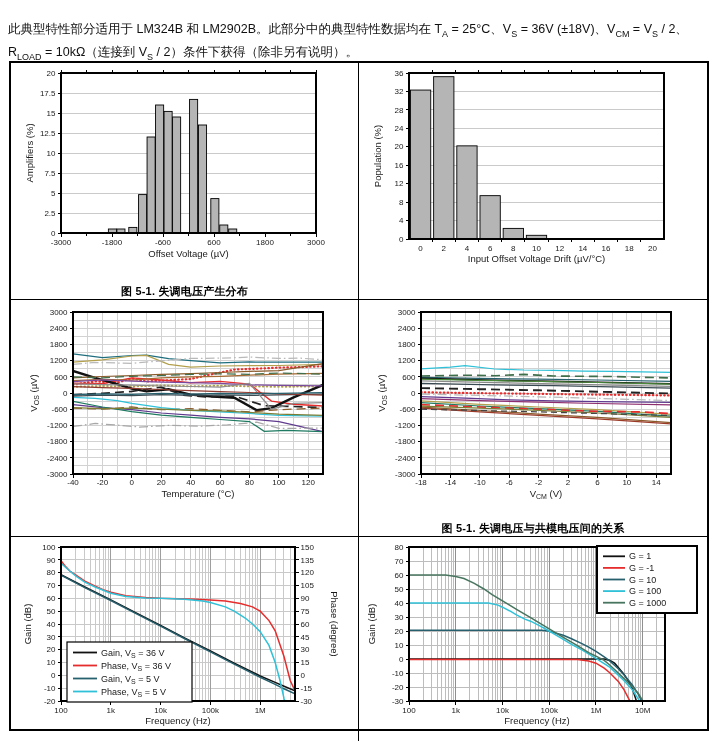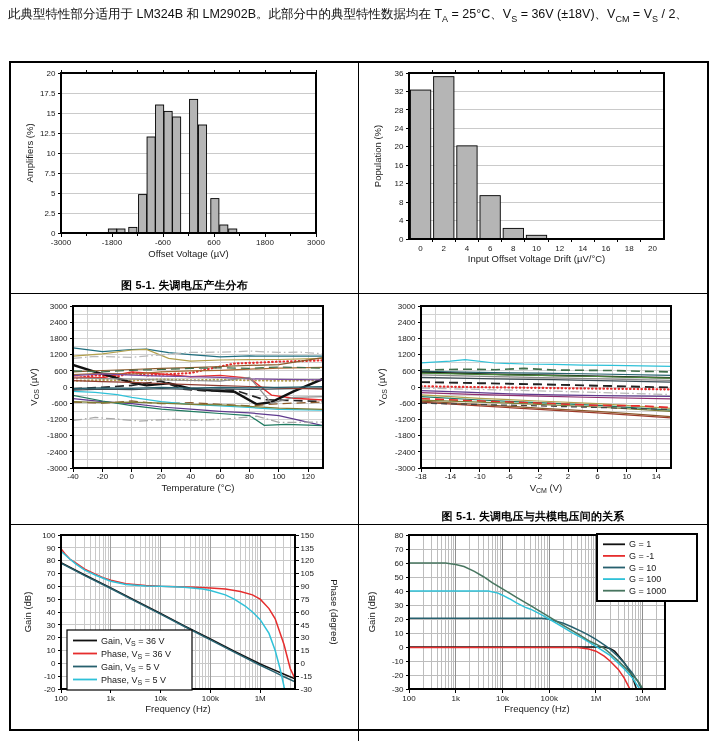--- a/index.html
+++ b/index.html
@@ -1,34 +1,35 @@
 <!DOCTYPE html>
 <html><head>
 <meta charset="utf-8">
 <style>
   html,body{margin:0;padding:0}
   body{width:719px;height:741px;background:#ffffff;position:relative;overflow:hidden;
        font-family:"Liberation Sans",sans-serif;color:#111}
-  .intro{position:absolute;left:8px;top:5px;width:706px;font-size:12.5px;line-height:18px;color:#101010}
+  .intro{position:absolute;left:8px;top:20px;width:706px;font-size:12.5px;line-height:18px;color:#101010}
   .intro sub{font-size:9px}
   .figtable{position:absolute;left:9px;top:61px;width:700px;height:670px;border:2px solid #000;
             box-sizing:border-box;display:grid;grid-template-columns:1fr 1fr;grid-template-rows:1fr 1fr 1fr;
             background:#fff}
   .cell{position:relative;box-sizing:border-box;overflow:visible;padding-top:2px}
   .bR{border-right:1.2px solid #000}
   .bB{border-bottom:1.2px solid #000}
   svg.chart{display:block}
-  .caption{text-align:center;font-weight:bold;font-size:11px;margin-top:13px;color:#000;letter-spacing:0.2px}
+  .caption{text-align:center;font-weight:bold;font-size:11px;margin-top:19px;color:#000;letter-spacing:0.2px}
   text{font-family:"Liberation Sans",sans-serif}
 </style>
 </head>
 <body>
 
 <div class="intro">
     <div>此典型特性部分适用于 LM324B 和 LM2902B。此部分中的典型特性数据均在 T<sub>A</sub> = 25°C、V<sub>S</sub> = 36V (±18V)、V<sub>CM</sub> = V<sub>S</sub> / 2、</div>
+    <div>R<sub>LOAD</sub> = 10kΩ（连接到 V<sub>S</sub> / 2）条件下获得（除非另有说明）。</div>
   </div>
 
 <div class="figtable">
   <div class="cell bR bB">
     <svg class="chart" width="347" height="200" viewBox="0 0 347 200">
         <line x1="50" y1="148" x2="305" y2="148" stroke="#cacaca" stroke-width="1" shape-rendering="crispEdges"></line>
         <line x1="50" y1="128" x2="305" y2="128" stroke="#cacaca" stroke-width="1" shape-rendering="crispEdges"></line>
         <line x1="50" y1="108" x2="305" y2="108" stroke="#cacaca" stroke-width="1" shape-rendering="crispEdges"></line>
         <line x1="50" y1="88" x2="305" y2="88" stroke="#cacaca" stroke-width="1" shape-rendering="crispEdges"></line>
         <line x1="50" y1="68" x2="305" y2="68" stroke="#cacaca" stroke-width="1" shape-rendering="crispEdges"></line>

